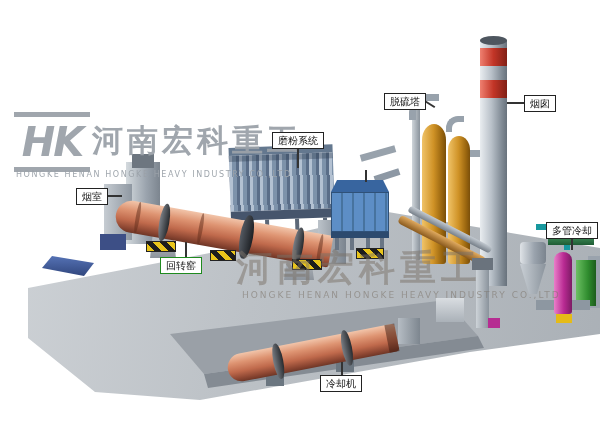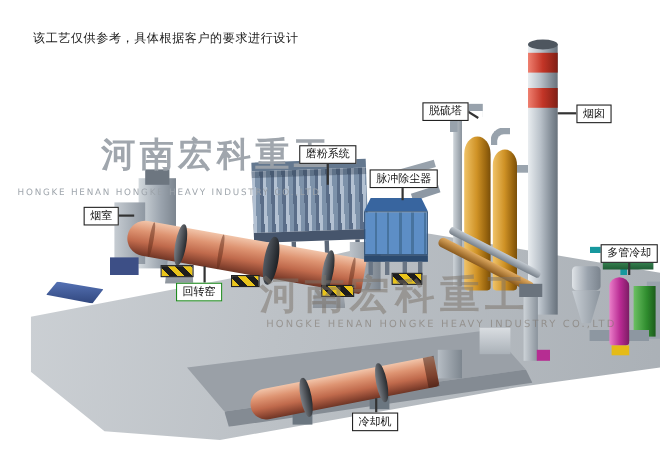--- a/index.html
+++ b/index.html
@@ -148,20 +148,26 @@
   <div class="abs cyl-salmon" style="left:228px;top:356px;width:172px;height:28px;z-index:10;
               transform:rotate(-11deg);transform-origin:0 50%;
               border-radius:14px 3px 3px 14px/50% 3px 3px 50%">
     <div class="tyre" style="left:46px;height:36px"></div>
     <div class="tyre" style="left:116px;height:36px"></div>
     <div class="abs" style="right:0;top:0;width:10px;height:28px;background:rgba(60,25,15,.5)"></div>
   </div>
   <div class="abs" style="left:398px;top:318px;width:22px;height:26px;z-index:9;
               background:linear-gradient(90deg,#b6bdc4,#7d868f)"></div>
 
+  <div class="abs" style="left:14px;top:112px;width:76px;height:62px;z-index:25;opacity:.95">
+    <div style="height:5px;background:#9ba2a9"></div>
+    <div style="font-style:italic;font-weight:900;font-size:40px;line-height:50px;color:#9ba2a9;
+                text-align:center;letter-spacing:-2px">HK</div>
+    <div style="height:5px;background:#9ba2a9"></div>
+  </div>
   <div class="abs" style="left:92px;top:120px;z-index:25;opacity:.95;font-size:31px;font-weight:bold;
               color:#9ba2a9;letter-spacing:4px;white-space:nowrap">河南宏科重工</div>
   <div class="abs" style="left:16px;top:170px;z-index:25;opacity:.95;font-size:8px;color:#9ba2a9;
               letter-spacing:1.6px;white-space:nowrap">HONGKE HENAN HONGKE HEAVY INDUSTRY CO.,LTD</div>
   <div class="abs" style="left:236px;top:244px;z-index:25;opacity:.5;font-size:36px;font-weight:bold;
               color:#7b7268;letter-spacing:5px;white-space:nowrap">河南宏科重工</div>
   <div class="abs" style="left:242px;top:290px;z-index:25;opacity:.55;font-size:9px;color:#7b7268;
               letter-spacing:2px;white-space:nowrap">HONGKE HENAN HONGKE HEAVY INDUSTRY CO.,LTD</div>
 
   <div class="leader" style="left:106px;top:195px;width:16px;height:2px"></div>
@@ -169,21 +175,19 @@
   <div class="leader" style="left:297px;top:148px;width:2px;height:20px"></div>
   <div class="leader" style="left:365px;top:170px;width:2px;height:12px"></div>
   <div class="leader" style="left:420px;top:102px;width:16px;height:2px;transform:rotate(32deg)"></div>
   <div class="leader" style="left:507px;top:102px;width:17px;height:2px"></div>
   <div class="leader" style="left:571px;top:238px;width:2px;height:12px"></div>
   <div class="leader" style="left:341px;top:362px;width:2px;height:13px"></div>
 
   <div class="callout" style="left:76px;top:188px">烟室</div>
   <div class="callout green" style="left:160px;top:257px">回转窑</div>
   <div class="callout" style="left:272px;top:132px">磨粉系统</div>
-  <div class="callout" style="left:336px;top:154px">脉冲除尘器</div>
   <div class="callout" style="left:384px;top:93px">脱硫塔</div>
   <div class="callout" style="left:524px;top:95px">烟囱</div>
   <div class="callout" style="left:546px;top:222px">多管冷却</div>
   <div class="callout" style="left:320px;top:375px">冷却机</div>
 
-  <div class="abs" style="left:30px;top:27px;z-index:40;font-size:11px;color:#1a1a1a;letter-spacing:.5px">该工艺仅供参考，具体根据客户的要求进行设计</div>
 
 </div>
 
 </body></html>

